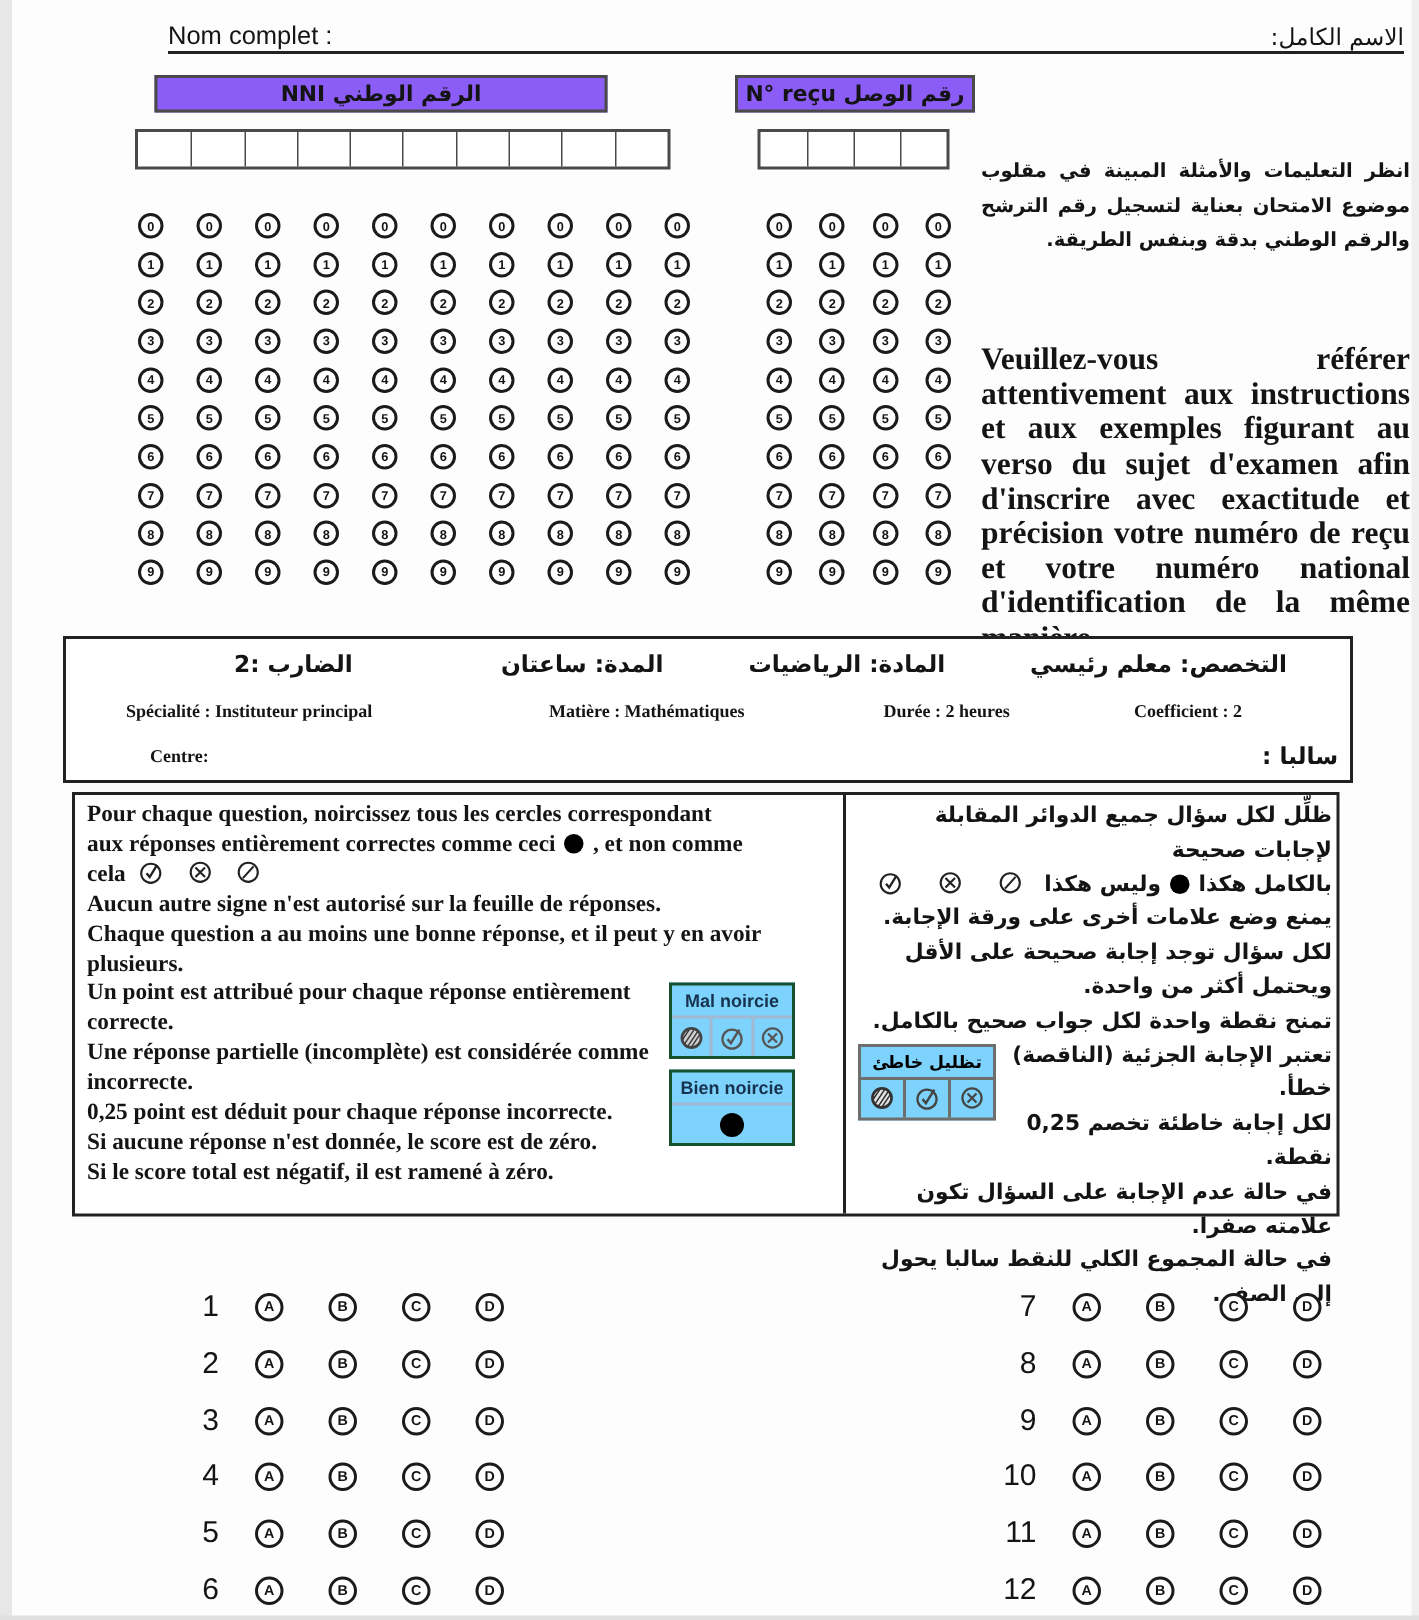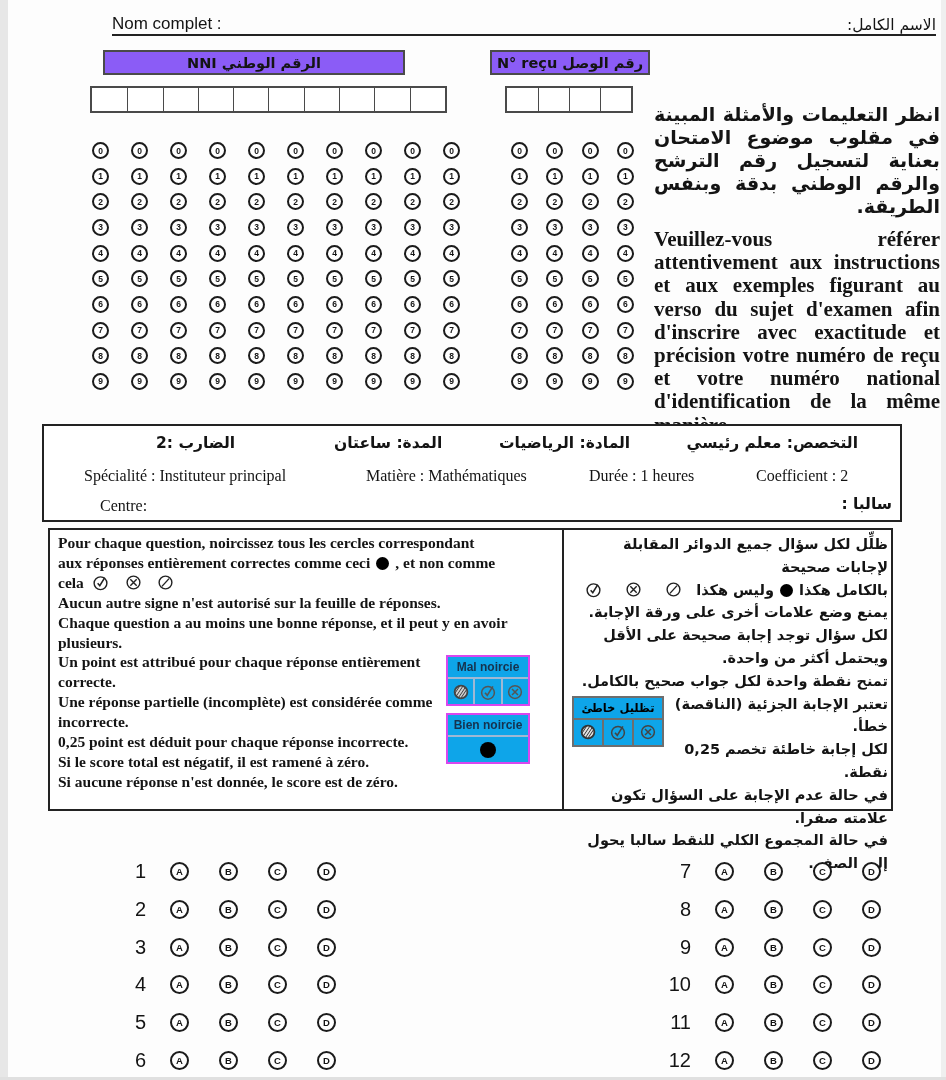--- a/index.html
+++ b/index.html
@@ -26,49 +26,49 @@
 
   
   .bubble{border:2px solid #1b1b1b;border-radius:50%;display:flex;align-items:center;justify-content:center;
           background:#fff;box-sizing:border-box;}
   .digit{width:17px;height:17px;font-size:8.5px;font-weight:bold;}
   .grid{position:absolute;display:flex;flex-direction:column;justify-content:space-between;}
   .bubble-row{display:flex;justify-content:space-between;}
 
   
   .note-ar{position:absolute;left:654px;top:103px;width:286px;font-family:"DejaVu Sans",sans-serif;
-           font-weight:bold;font-size:19px;line-height:23px;direction:rtl;text-align:justify;}
+           font-weight:bold;font-size:13px;line-height:23px;direction:rtl;text-align:justify;}
   .note-fr{position:absolute;left:654px;top:228px;width:286px;font-family:Liberation Serif, serif;
            font-weight:bold;font-size:21px;line-height:23.2px;text-align:justify;}
 
   
   .info-box{position:absolute;left:42px;top:424px;width:860px;height:98px;border:2px solid #222;background:#fff;box-sizing:border-box;}
   .info-box span{position:absolute;white-space:nowrap;}
   .i-ar{font-family:"DejaVu Sans",sans-serif;direction:rtl;font-weight:bold;font-size:15.5px;}
-  .i-fr{font-family:"Liberation Serif",serif;font-weight:normal;font-size:16px;}
+  .i-fr{font-family:"Liberation Serif",serif;font-weight:bold;font-size:12px;}
 
   
   .instr{position:absolute;left:48px;top:528px;width:845px;height:283px;border:2px solid #222;background:#fff;box-sizing:border-box;}
   .divider{position:absolute;left:512px;top:0;bottom:0;width:2px;background:#222;}
   .fr-col{position:absolute;left:8px;top:3px;width:472px;font-family:"Liberation Serif",serif;
           font-weight:bold;font-size:15.5px;line-height:19.9px;}
   .ar-col{position:absolute;left:518px;top:3px;width:320px;direction:rtl;text-align:right;
           font-family:"DejaVu Sans",sans-serif;font-weight:bold;font-size:14.5px;line-height:22.8px;
           padding-left:4px;box-sizing:border-box;}
   .rule{display:block;}
   .dot-inline{display:inline-block;width:13px;height:13px;background:#000;border-radius:50%;
               vertical-align:-2px;margin:0 6px;}
   svg.exi{width:17px;height:17px;vertical-align:-3px;}
   .fr-col svg.exi{margin:0 8px 0 4px;}
   .ar-col svg.exi{margin:0 9px;}
 
   
   .fr-float{float:right;width:84px;margin:3px 0 4px 8px;}
   .ar-float{float:left;width:92px;margin:3px 8px 4px 0;direction:ltr;}
-  .ex-box{border:2px solid #d946ef;background:#0ea5e9;box-sizing:border-box;margin-bottom:7px;}
+  .ex-box{border:2px solid #14532d;background:#7dd3fc;box-sizing:border-box;margin-bottom:7px;}
   .ex-box .ex-label{border-bottom:2px solid #9fb8d4;text-align:center;font-family:"Liberation Sans",sans-serif;
                     font-weight:bold;font-size:12px;color:#16324e;padding:3px 0;line-height:14px;}
   .ex-box.gray{border-color:#6e6e6e;}
   .ex-box.gray .ex-label{border-color:#6e6e6e;color:#000;font-family:"DejaVu Sans",sans-serif;font-size:11.5px;}
   .ex-icons{display:flex;height:25px;}
   .ex-icons .ex-cell{flex:1;display:flex;align-items:center;justify-content:center;border-left:2px solid #9fb8d4;}
   .ex-icons .ex-cell:first-child{border-left:none;}
   .ex-box.gray .ex-icons .ex-cell{border-color:#6e6e6e;}
   .ex-good{height:25px;display:flex;align-items:center;justify-content:center;}
   .big-dot{width:16px;height:16px;border-radius:50%;background:#000;}
@@ -307,21 +307,21 @@
   <div class="note-ar">انظر التعليمات والأمثلة المبينة في مقلوب موضوع الامتحان بعناية لتسجيل رقم الترشح والرقم الوطني بدقة وبنفس الطريقة.</div>
   <div class="note-fr">Veuillez-vous référer attentivement aux instructions et aux exemples figurant au verso du sujet d'examen afin d'inscrire avec exactitude et précision votre numéro de reçu et votre numéro national d'identification de la même manière.</div>
 
   <div class="info-box">
     <span class="i-ar" style="right:42px;top:8px;">التخصص: معلم رئيسي</span>
     <span class="i-ar" style="left:455px;top:8px;">المادة: الرياضيات</span>
     <span class="i-ar" style="left:290px;top:8px;">المدة: ساعتان</span>
     <span class="i-ar" style="left:112px;top:8px;">الضارب :2</span>
     <span class="i-fr" style="left:40px;top:41px;">Spécialité : Instituteur principal</span>
     <span class="i-fr" style="left:322px;top:41px;">Matière : Mathématiques</span>
-    <span class="i-fr" style="left:545px;top:41px;">Durée : 1 heures</span>
+    <span class="i-fr" style="left:545px;top:41px;">Durée : 2 heures</span>
     <span class="i-fr" style="left:712px;top:41px;">Coefficient : 2</span>
     <span class="i-fr" style="left:56px;top:71px;">Centre:</span>
     <span class="i-ar" style="right:8px;top:69px;">سالبا :</span>
   </div>
 
   <div class="instr">
     <div class="divider"></div>
 
     <div class="fr-col">
       <div class="rule">Pour chaque question, noircissez tous les cercles correspondant</div>
@@ -385,22 +385,22 @@
           <div class="ex-label">Bien noircie</div>
           <div class="ex-good">
               <span class="big-dot"></span>
             </div>
         </div>
       </div>
       <div>
           <div class="rule">Un point est attribué pour chaque réponse entièrement correcte.</div>
           <div class="rule">Une réponse partielle (incomplète) est considérée comme incorrecte.</div>
           <div class="rule">0,25 point est déduit pour chaque réponse incorrecte.</div>
+          <div class="rule">Si aucune réponse n'est donnée, le score est de zéro.</div>
           <div class="rule">Si le score total est négatif, il est ramené à zéro.</div>
-          <div class="rule">Si aucune réponse n'est donnée, le score est de zéro.</div>
         </div>
     </div>
 
     <div class="ar-col">
       <div class="rule">ظلِّل لكل سؤال جميع الدوائر المقابلة لإجابات صحيحة</div>
       <div class="rule">
         <span>بالكامل هكذا</span><span class="dot-inline"></span><span>وليس هكذا</span>
         <svg class="exi" viewBox="0 0 24 24">
             <circle cx="12" cy="12" r="9" fill="none" stroke="#222" stroke-width="2"></circle>
             <path d="M7 17.5 L17 6.5" stroke="#222" stroke-width="2"></path>

